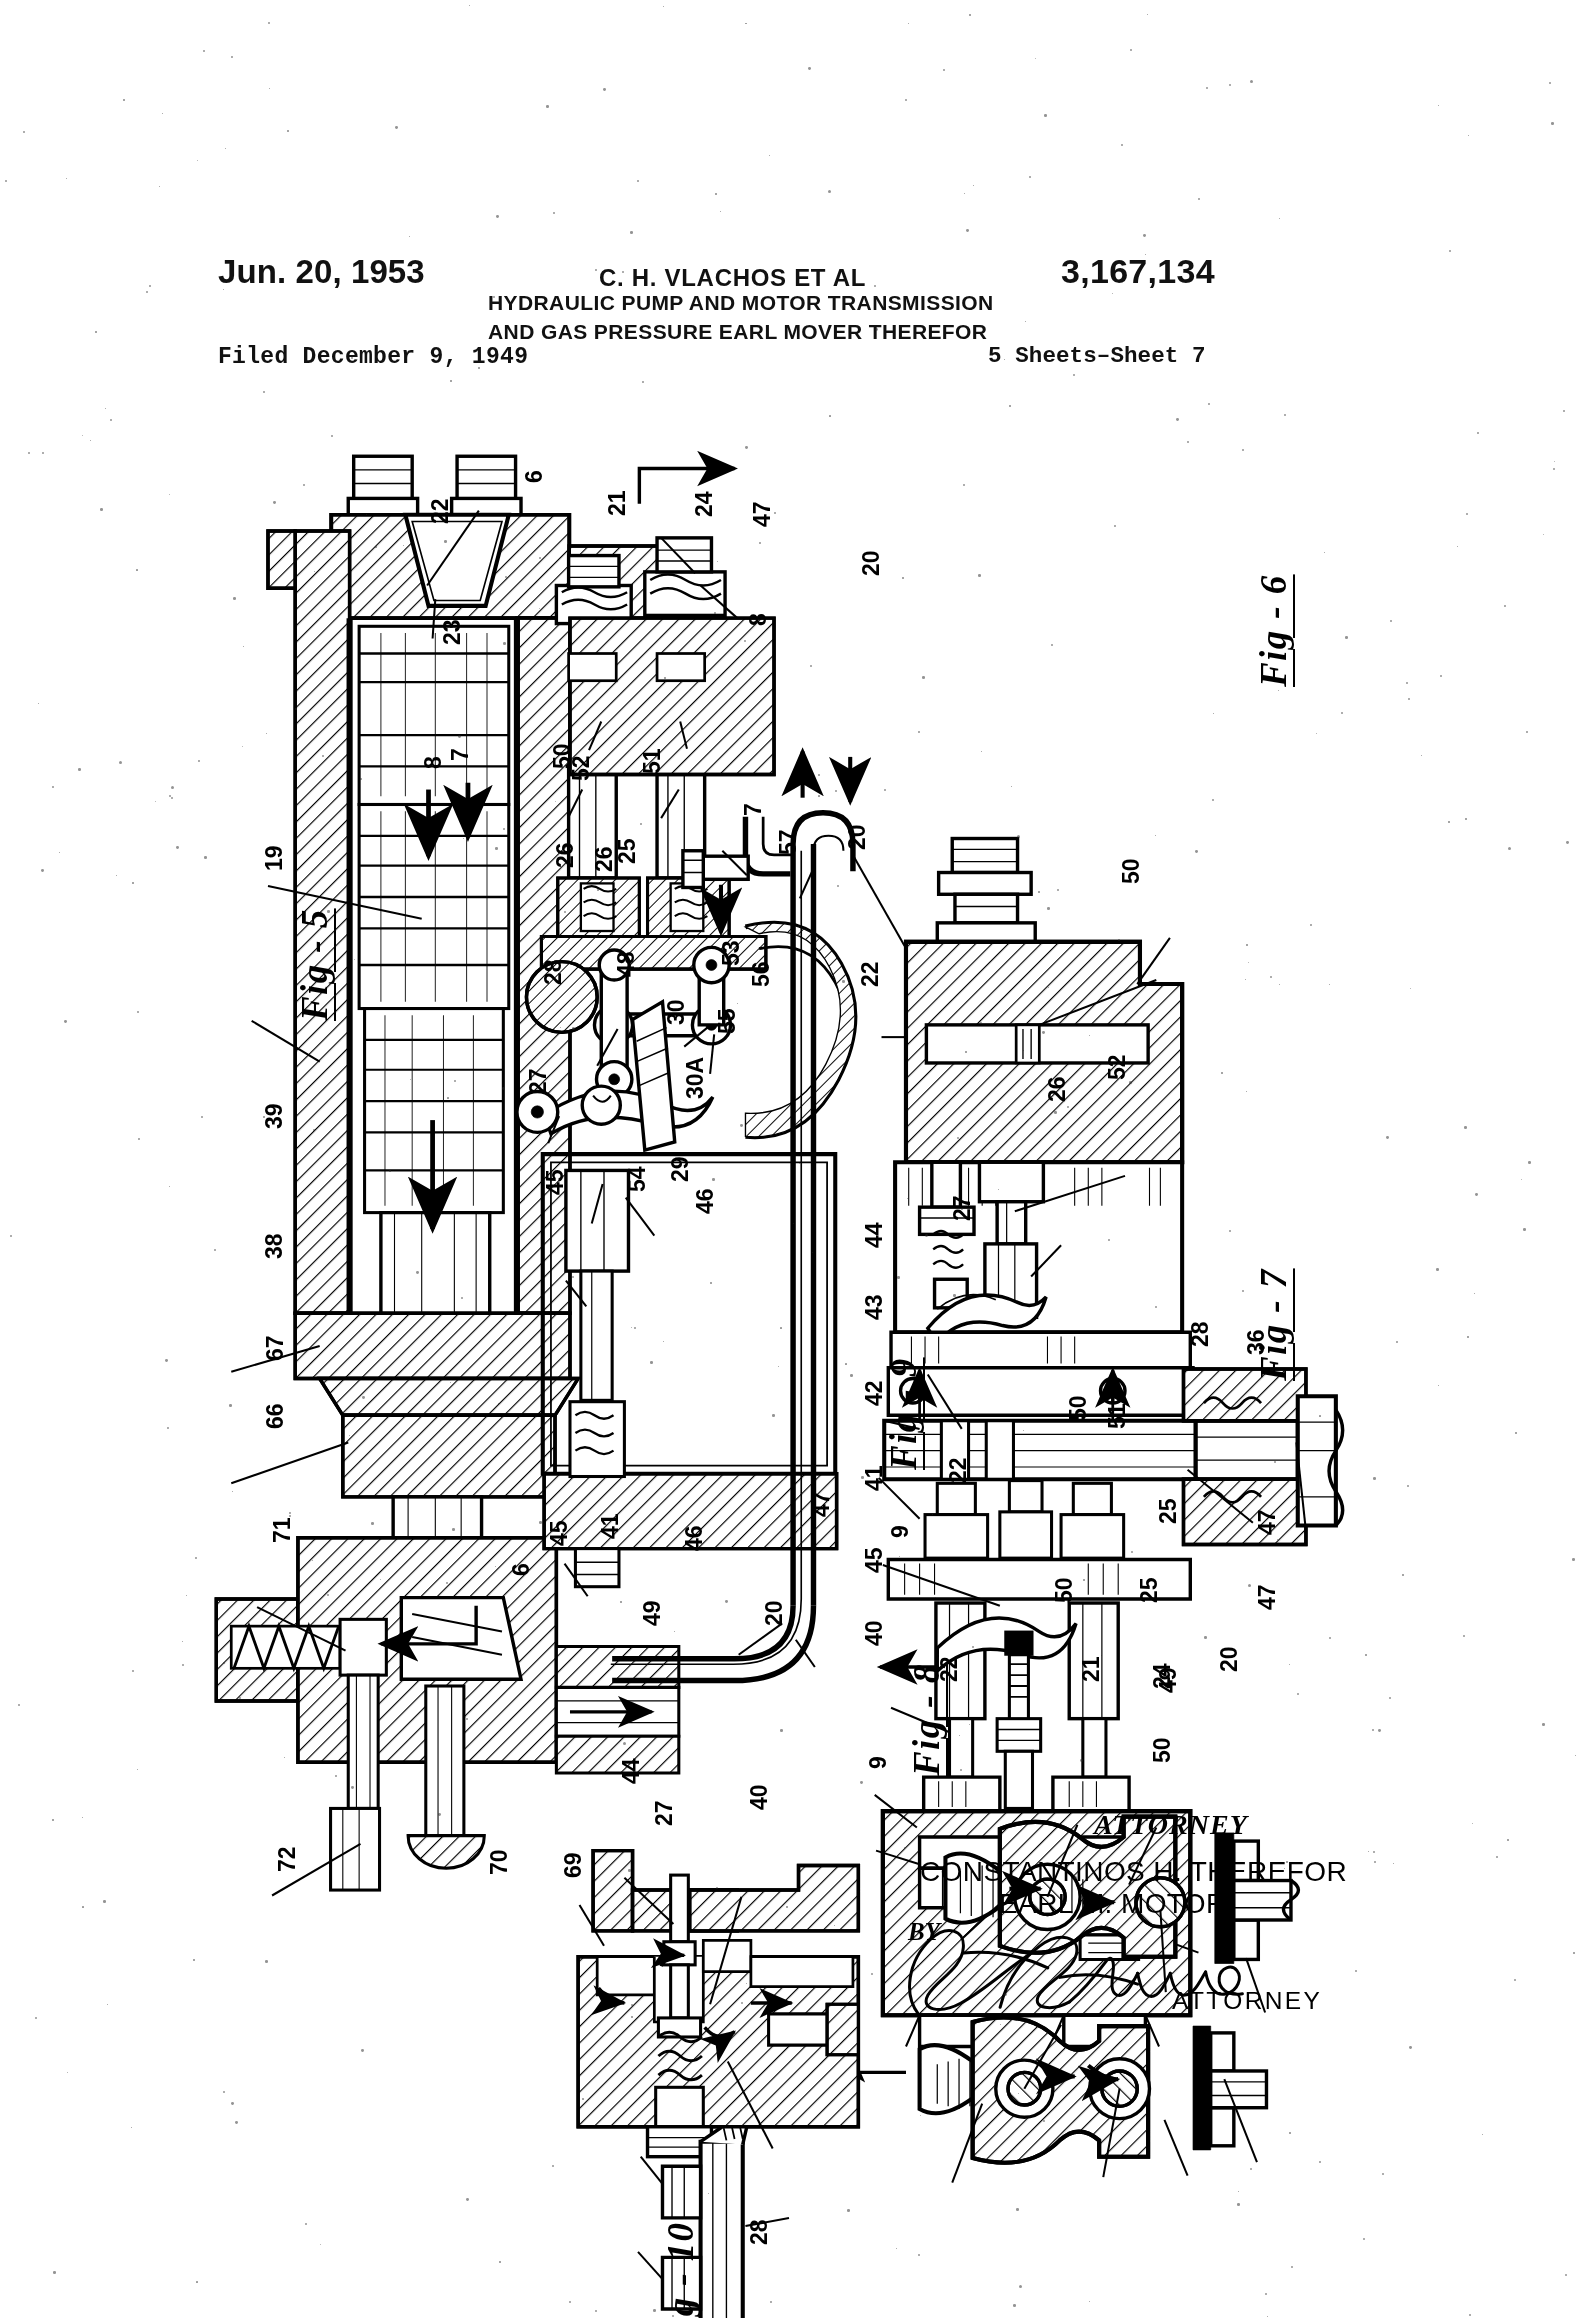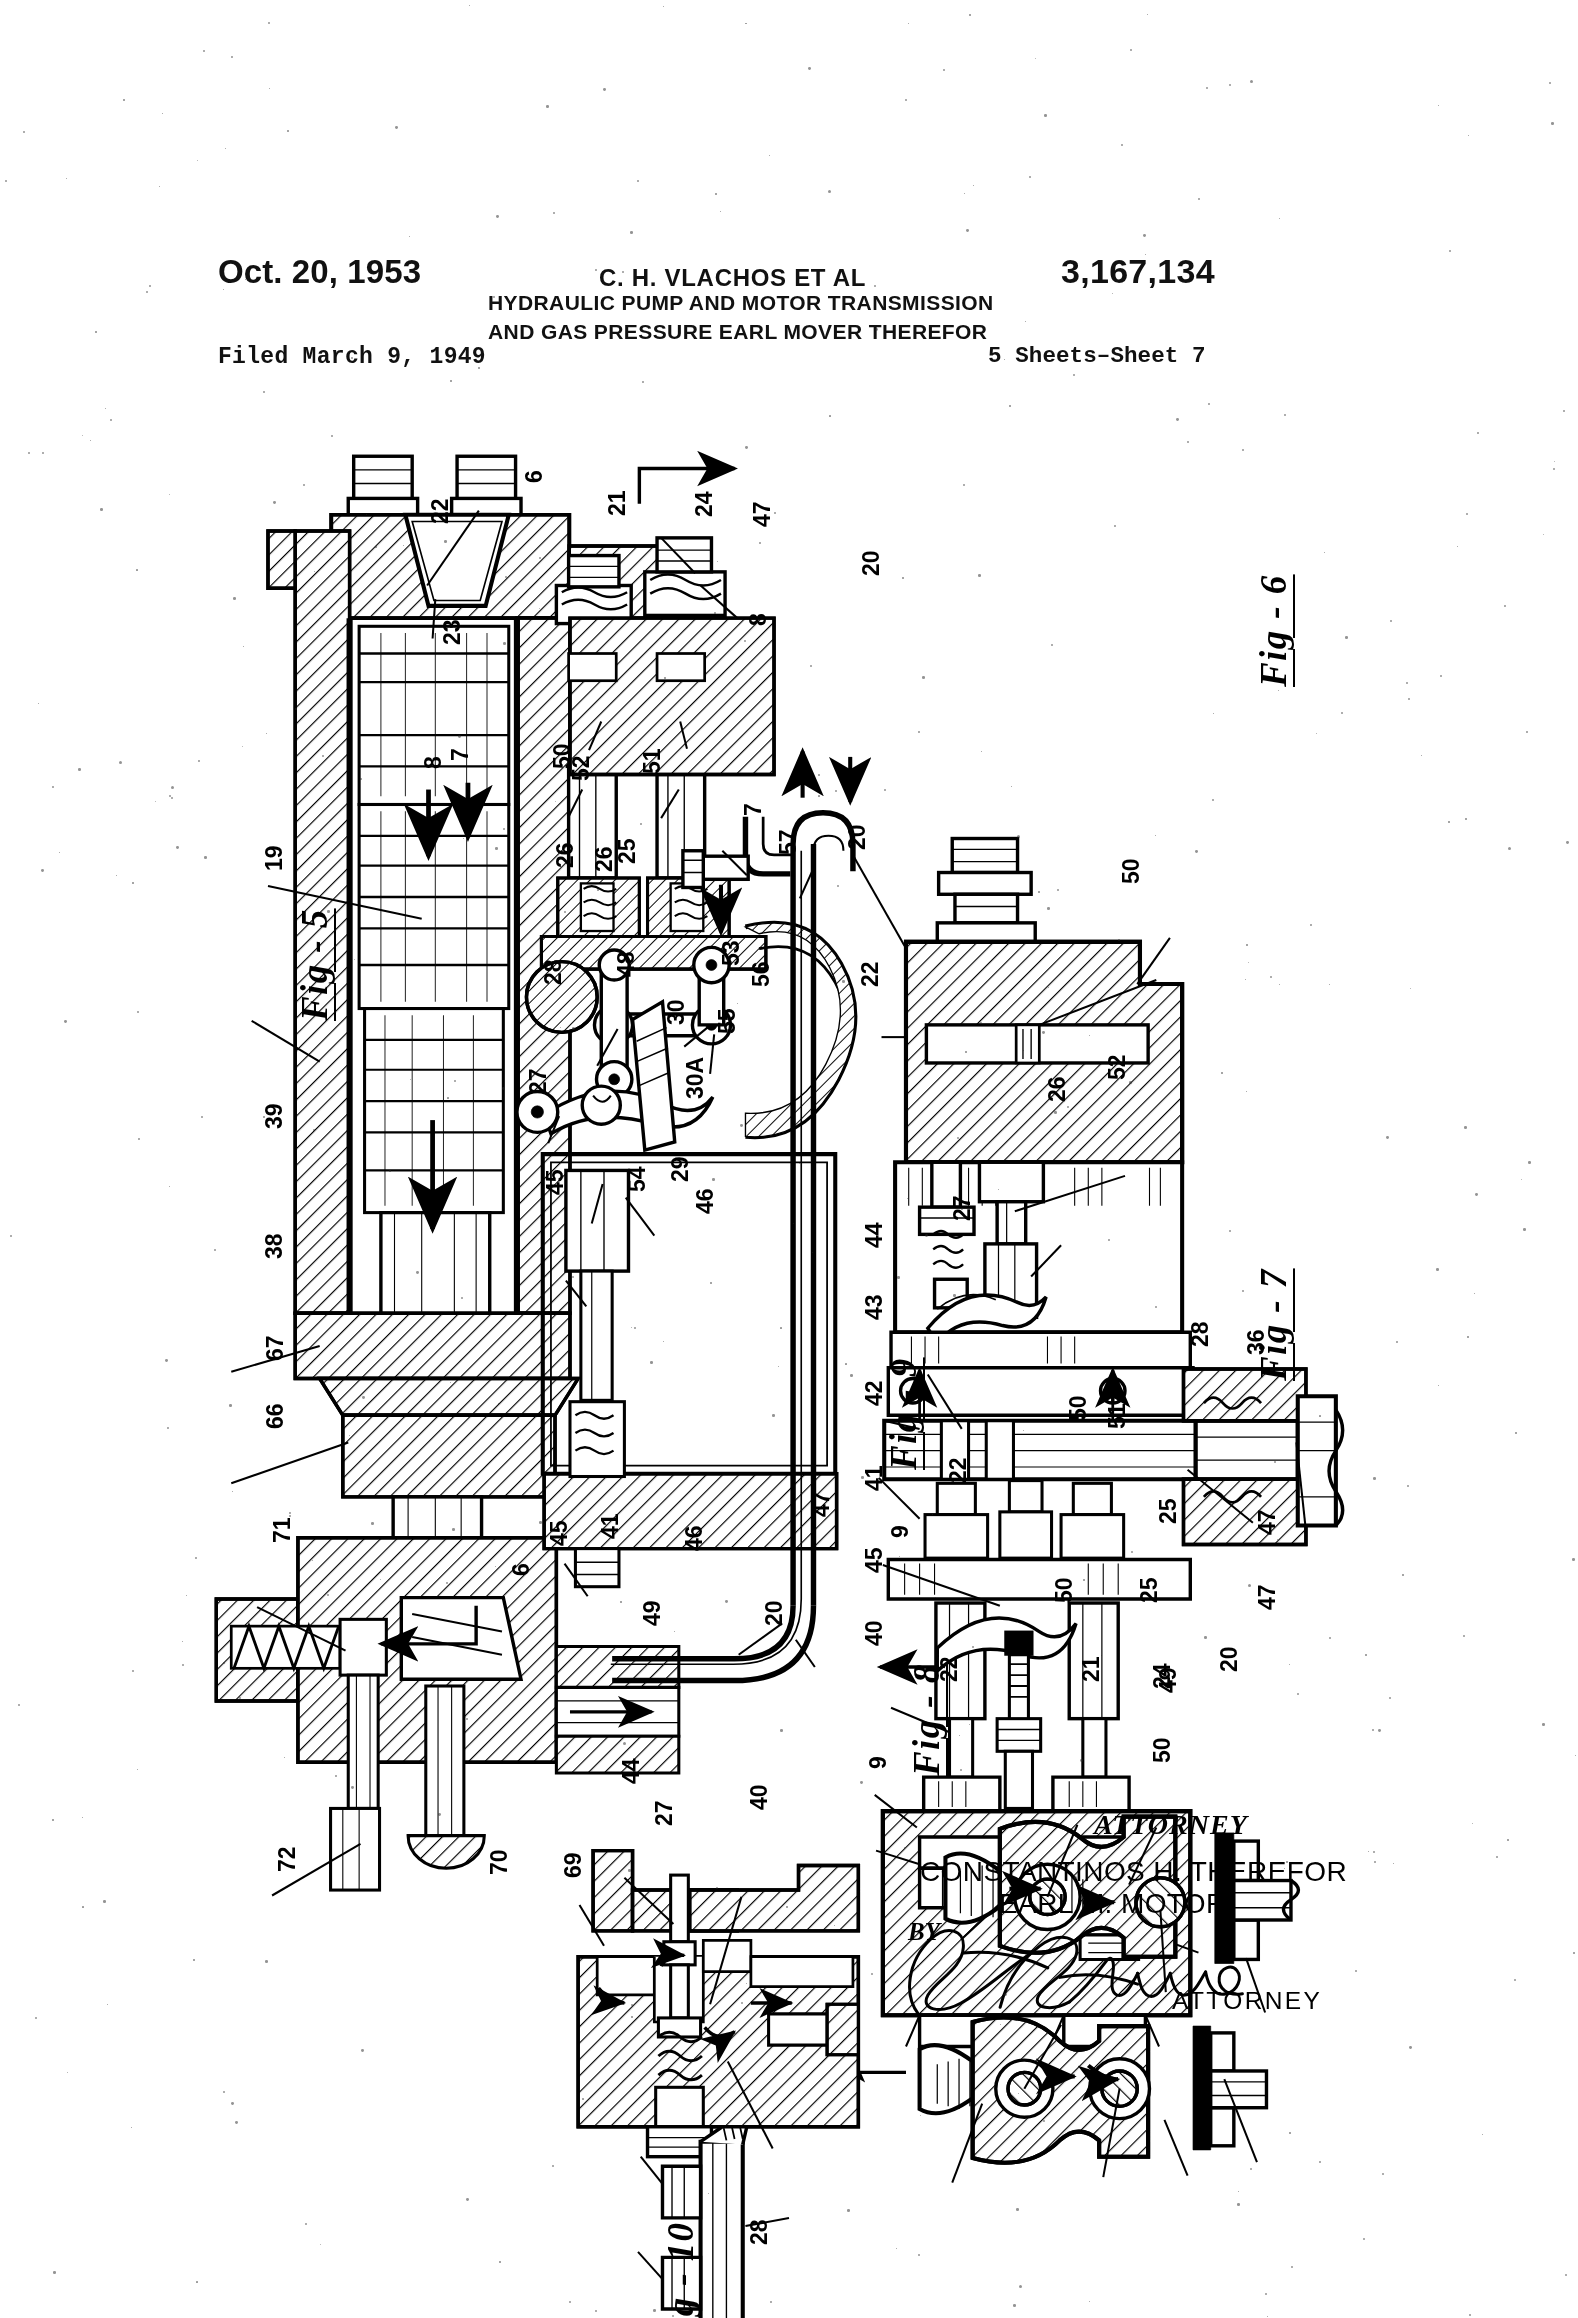--- a/index.html
+++ b/index.html
@@ -105,26 +105,26 @@
     font-size:24.5px;letter-spacing:2.4px;color:#000;
   }
   .sig svg{position:absolute;left:20.4px;top:129px;}
 </style>
 </head>
 <body>
 
 <div class="page">
 
   <div class="hdr">
-    <div class="date">Oct. 20, 1953</div>
+    <div class="date">Jun. 20, 1953</div>
     <div class="inv">C. H. VLACHOS ET AL</div>
     <div class="t1">HYDRAULIC PUMP AND MOTOR TRANSMISSION</div>
     <div class="t2">AND GAS PRESSURE EARL MOVER THEREFOR</div>
     <div class="pno">3,167,134</div>
-    <div class="filed">Filed March 9, 1949</div>
+    <div class="filed">Filed December 9, 1949</div>
     <div class="sheets">5 Sheets–Sheet 7</div>
   </div>
 
   <div class="canvas">
 
   <svg class="dw" viewBox="0 0 2320 2848">
     <defs>
 
       <pattern id="hA" width="17" height="17" patternUnits="userSpaceOnUse" patternTransform="rotate(45)">
         <rect width="17" height="17" fill="#fff"></rect>

